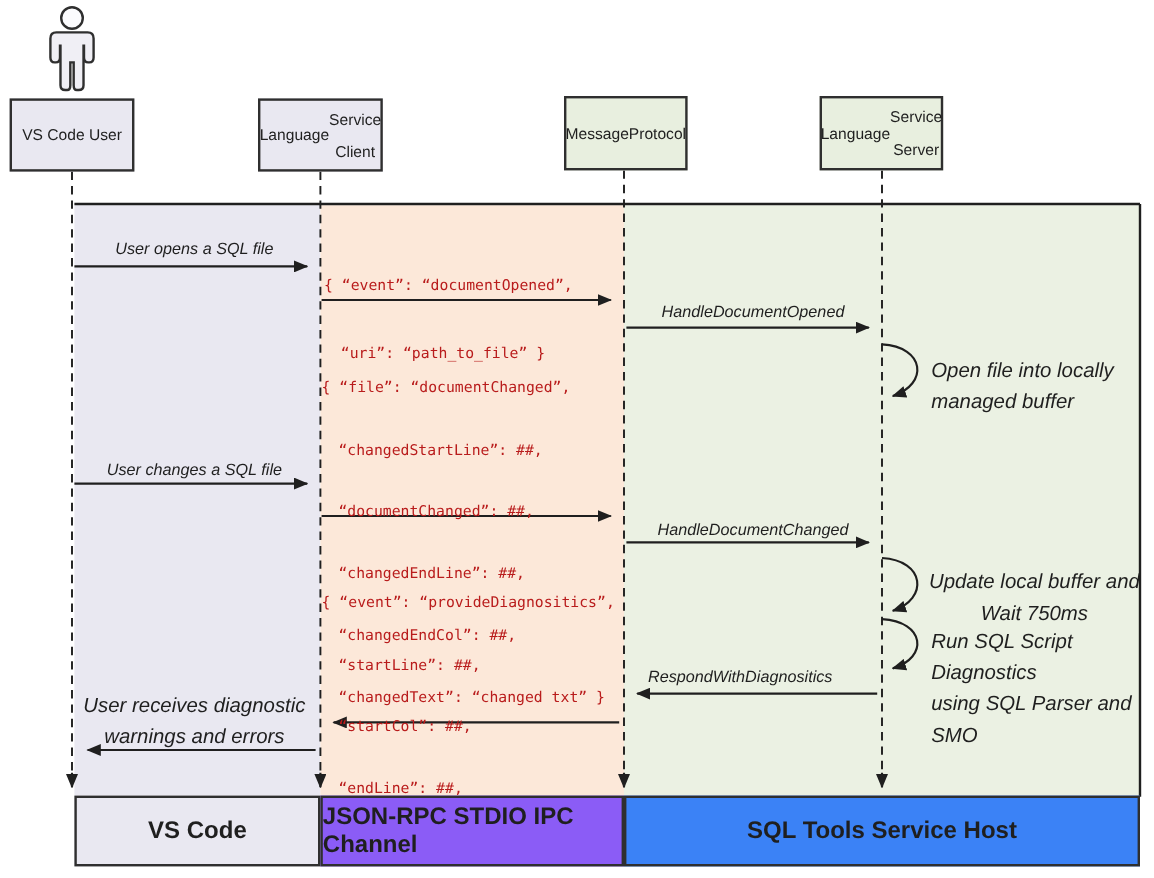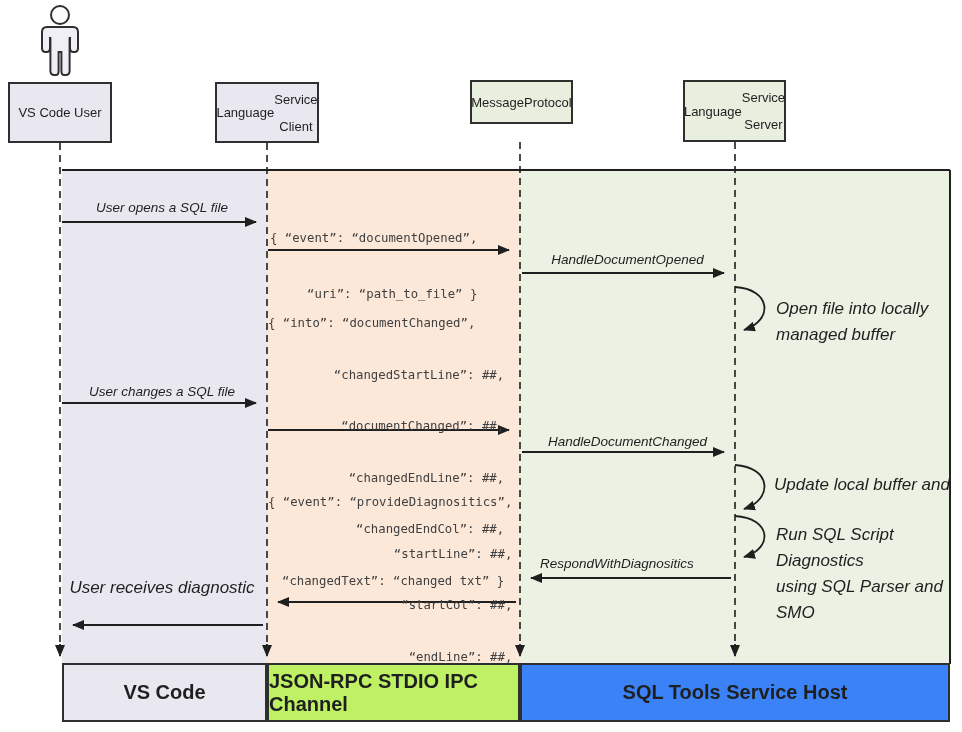--- a/index.html
+++ b/index.html
@@ -25,25 +25,25 @@
     display:flex;align-items:center;justify-content:center;
     font-weight:bold;font-size:20px;z-index:4;
   }
 
   .lbl{position:absolute;font-style:italic;font-size:13.5px;z-index:3;line-height:16px;}
   .ctr{text-align:center;}
   .note{position:absolute;font-style:italic;font-size:17px;z-index:3;}
 
   .mono{
     position:absolute;font-family:"DejaVu Sans Mono",monospace;
-    font-size:12.3px;z-index:3;white-space:pre;color:#404040;
+    font-size:12.3px;z-index:3;white-space:pre;color:#b91c1c;
   }
   .mono .ln{line-height:23.5px;height:23.5px;}
   .mono-open .ln{line-height:28px;height:28px;}
-  .mono .ind{padding-left:14px;text-align:right;}
+  .mono .ind{padding-left:14px;}
 
   svg.overlay{position:absolute;left:0;top:0;z-index:2;}
   svg.actor{position:absolute;z-index:4;}
 </style>
 </head>
 <body>
 
 <div id="stage">
 
   <div class="lane lane-user"></div>
@@ -95,76 +95,78 @@
     </g>
   </svg>
 
   <div class="hdr hdr-purple" style="left:8px;top:82px;width:104px;height:61px;">
     <div>VS Code User</div>
   </div>
   <div class="hdr hdr-purple" style="left:215px;top:82px;width:104px;height:61px;">
     <div>Language</div>
     <div>Service Client</div>
   </div>
-  <div class="hdr hdr-green" style="left:470px;top:80px;width:103px;height:44px;">
+  <div class="hdr hdr-green" style="left:470px;top:80px;width:103px;height:62px;">
     <div>Message</div>
     <div>Protocol</div>
   </div>
   <div class="hdr hdr-green" style="left:683px;top:80px;width:103px;height:62px;">
     <div>Language</div>
     <div>Service Server</div>
   </div>
 
   <div class="lbl ctr" style="left:62px;top:200px;width:200px;">User opens a SQL file</div>
   <div class="lbl ctr" style="left:525px;top:252px;width:205px;">HandleDocumentOpened</div>
   <div class="lbl ctr" style="left:62px;top:384px;width:200px;">User changes a SQL file</div>
   <div class="lbl ctr" style="left:525px;top:434px;width:205px;">HandleDocumentChanged</div>
   <div class="lbl" style="left:540px;top:556px;">RespondWithDiagnositics</div>
 
   <div class="note" style="left:776px;top:296px;line-height:26px;">
     <div>Open file into locally</div>
     <div>managed buffer</div>
   </div>
   <div class="note ctr" style="left:772px;top:471px;width:180px;line-height:27px;">
     <div>Update local buffer and</div>
+    <div>Wait 750ms</div>
   </div>
   <div class="note" style="left:776px;top:522px;line-height:26px;">
     <div>Run SQL Script Diagnostics</div>
     <div>using SQL Parser and SMO</div>
   </div>
   <div class="note ctr" style="left:62px;top:575px;width:200px;line-height:26px;">
     <div>User receives diagnostic</div>
+    <div>warnings and errors</div>
   </div>
 
   <div class="mono mono-open" style="left:270px;top:196px;">
     <div class="ln">{ “event”: “documentOpened”,</div>
     <div class="ln ind">“uri”: “path_to_file” }</div>
   </div>
 
   <div class="mono" style="left:268px;top:284px;">
-    <div class="ln">{ “into”: “documentChanged”,</div>
+    <div class="ln">{ “file”: “documentChanged”,</div>
     <div class="ln ind">“changedStartLine”: ##,</div>
     <div class="ln ind">“documentChanged”: ##,</div>
     <div class="ln ind">“changedEndLine”: ##,</div>
     <div class="ln ind">“changedEndCol”: ##,</div>
     <div class="ln ind">“changedText”: “changed txt” }</div>
   </div>
 
   <div class="mono" style="left:268px;top:463px;">
     <div class="ln">{ “event”: “provideDiagnositics”,</div>
     <div class="ln ind">“startLine”: ##,</div>
     <div class="ln ind">“startCol”: ##,</div>
     <div class="ln ind">“endLine”: ##,</div>
     <div class="ln ind">“endCol”: ##,</div>
     
   </div>
 
   <div class="foot" style="left:62px;width:205px;background:#e9e8f1;">
     <span>VS Code</span>
   </div>
-  <div class="foot" style="left:267px;width:253px;background:#bef264;">
+  <div class="foot" style="left:267px;width:253px;background:#8b5cf6;">
     <span>JSON-RPC STDIO IPC Channel</span>
   </div>
   <div class="foot" style="left:520px;width:430px;background:#3b82f6;">
     <span>SQL Tools Service Host</span>
   </div>
 
 </div>
 
 </body></html>

